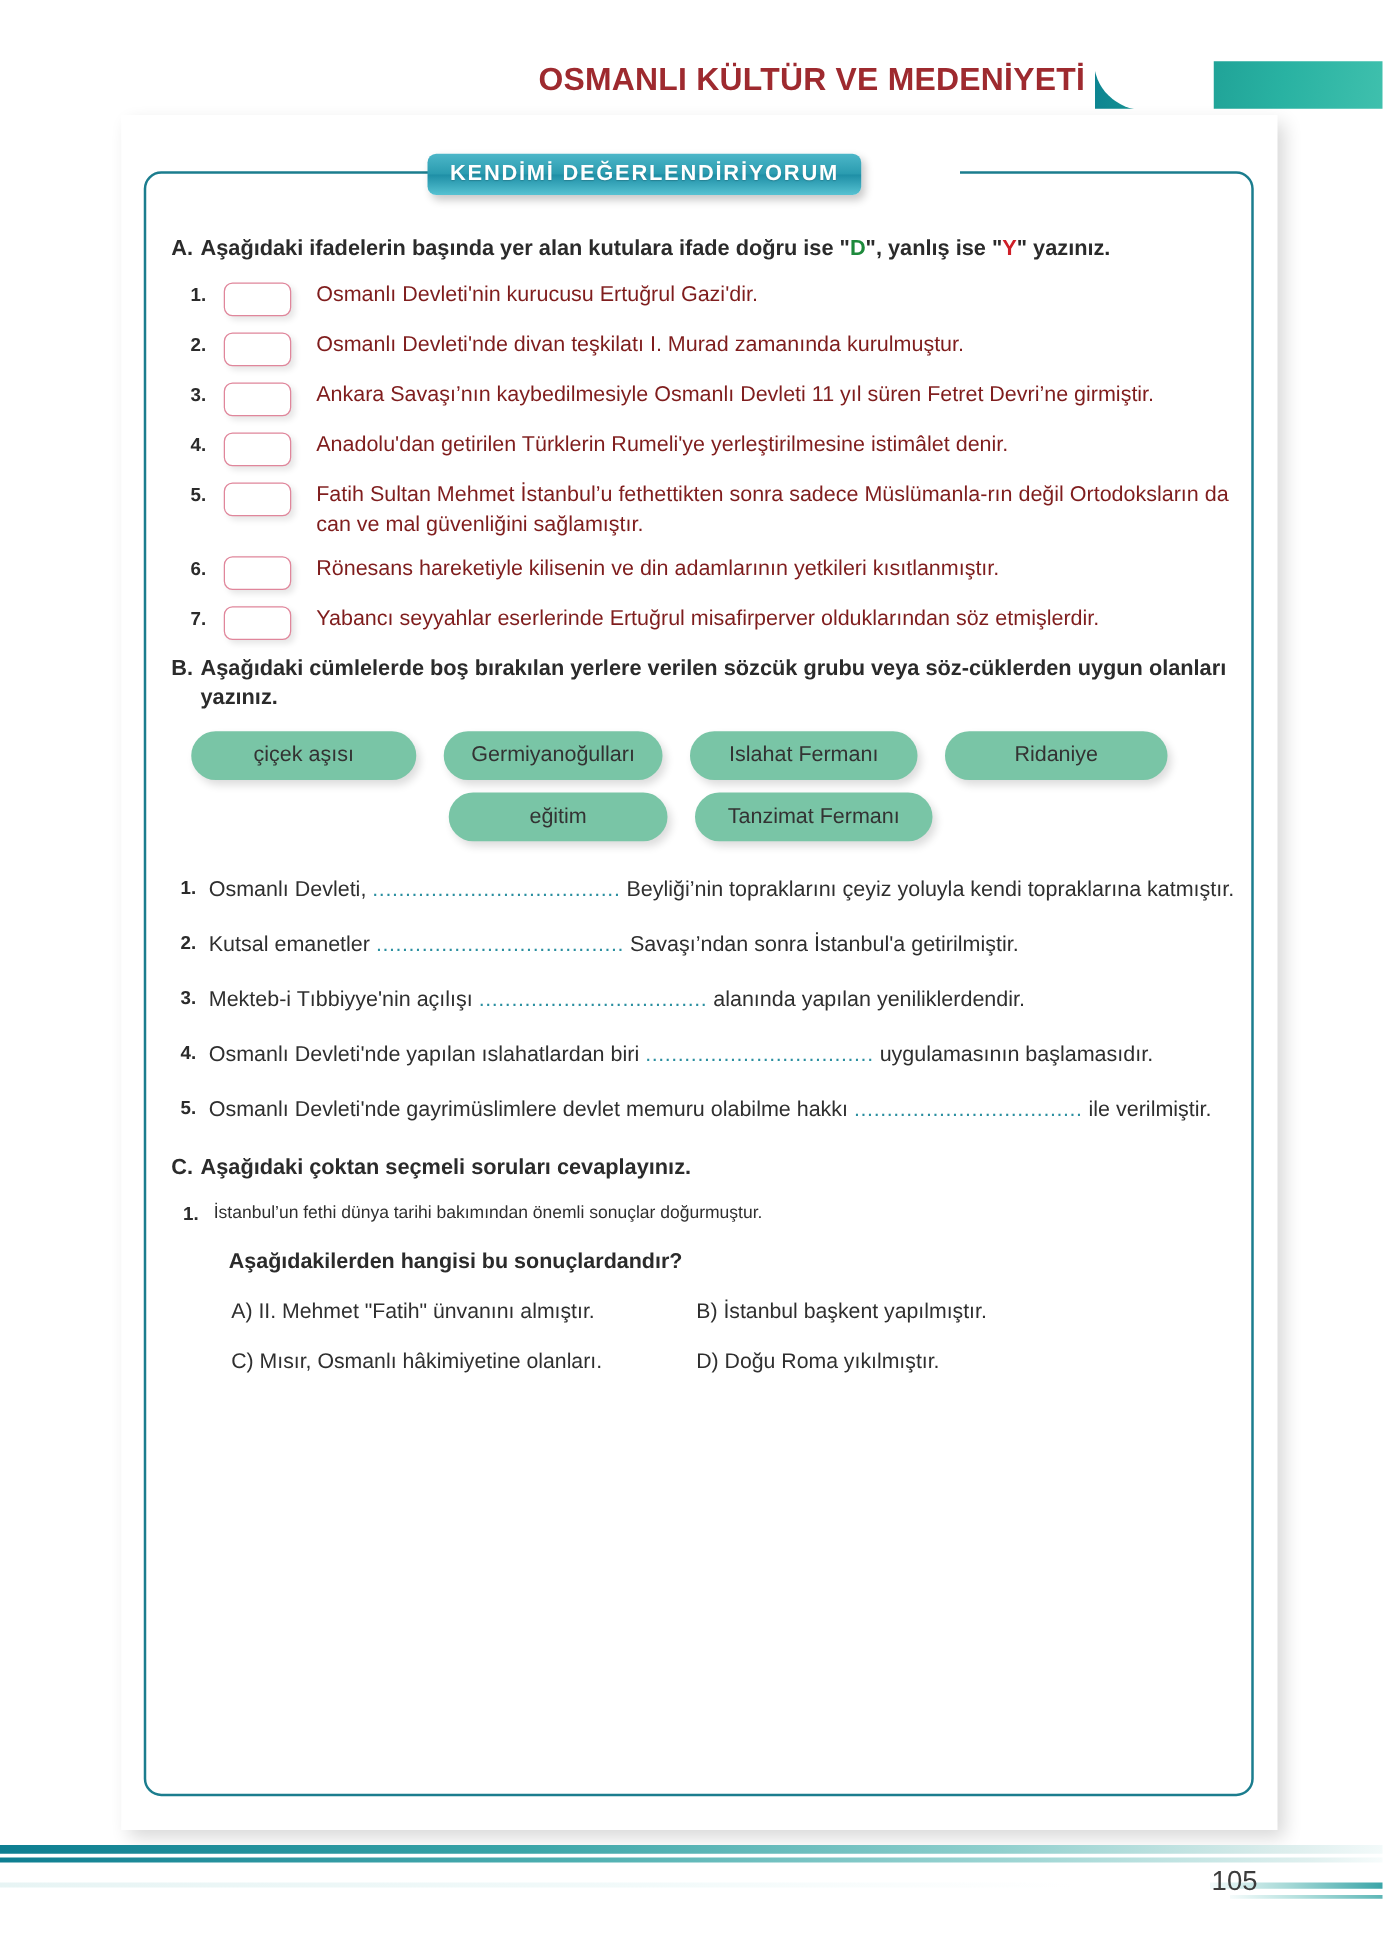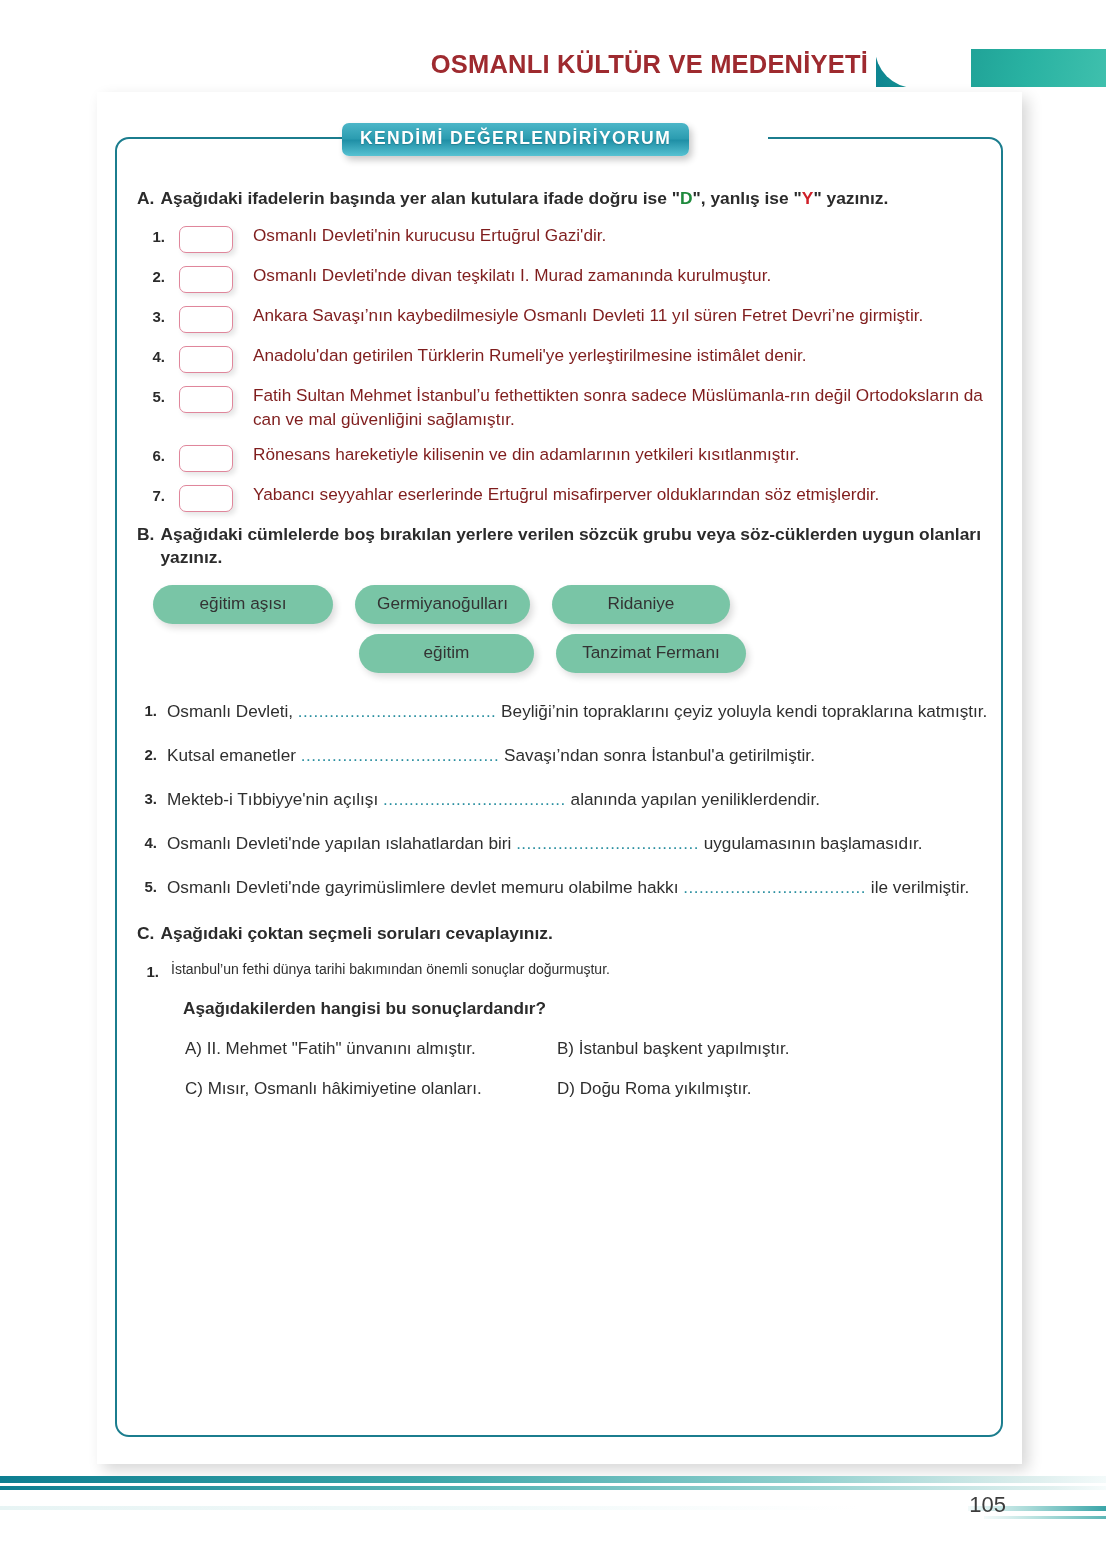--- a/index.html
+++ b/index.html
@@ -378,22 +378,23 @@
       </div>
     </div>
 
     <div class="section-head">
       <span class="section-letter">B.</span>
       <span class="section-text">Aşağıdaki cümlelerde boş bırakılan yerlere verilen sözcük grubu veya söz-cüklerden uygun olanları yazınız.</span>
     </div>
 
     <div class="pill-rows">
       <div class="pill-row row-1">
-        <div class="pill w-cicek">eğitim aşısı</div>
+        <div class="pill w-cicek">çiçek aşısı</div>
         <div class="pill w-germiyan">Germiyanoğulları</div>
+        <div class="pill w-islahat">Islahat Fermanı</div>
         <div class="pill w-ridaniye">Ridaniye</div>
       </div>
       <div class="pill-row row-2">
         <div class="pill w-egitim">eğitim</div>
         <div class="pill w-tanzimat">Tanzimat Fermanı</div>
       </div>
     </div>
 
     <div class="fib-list">
       <div class="fib-row">

